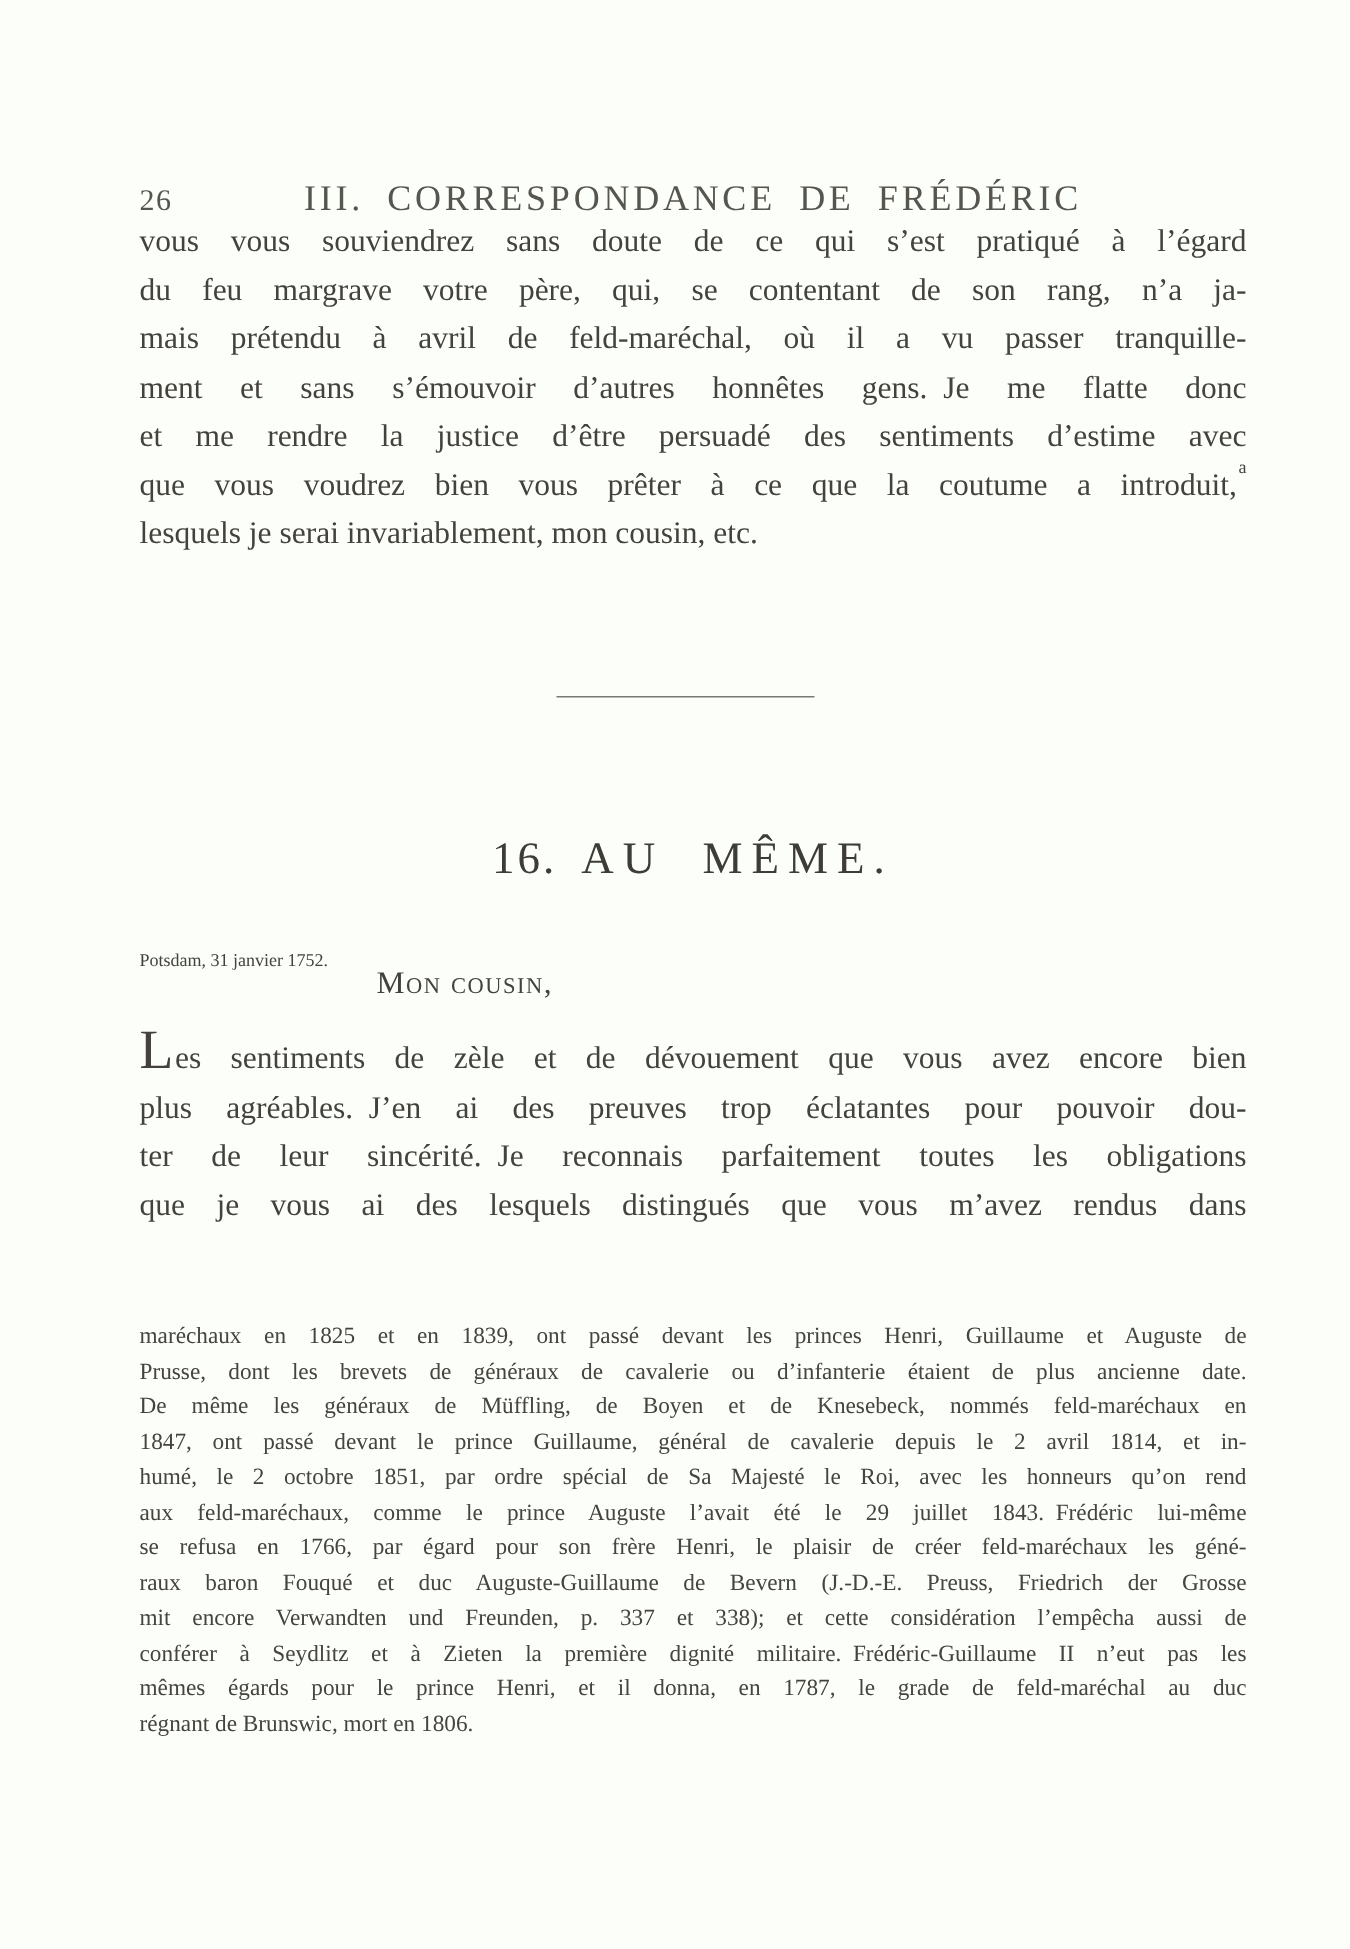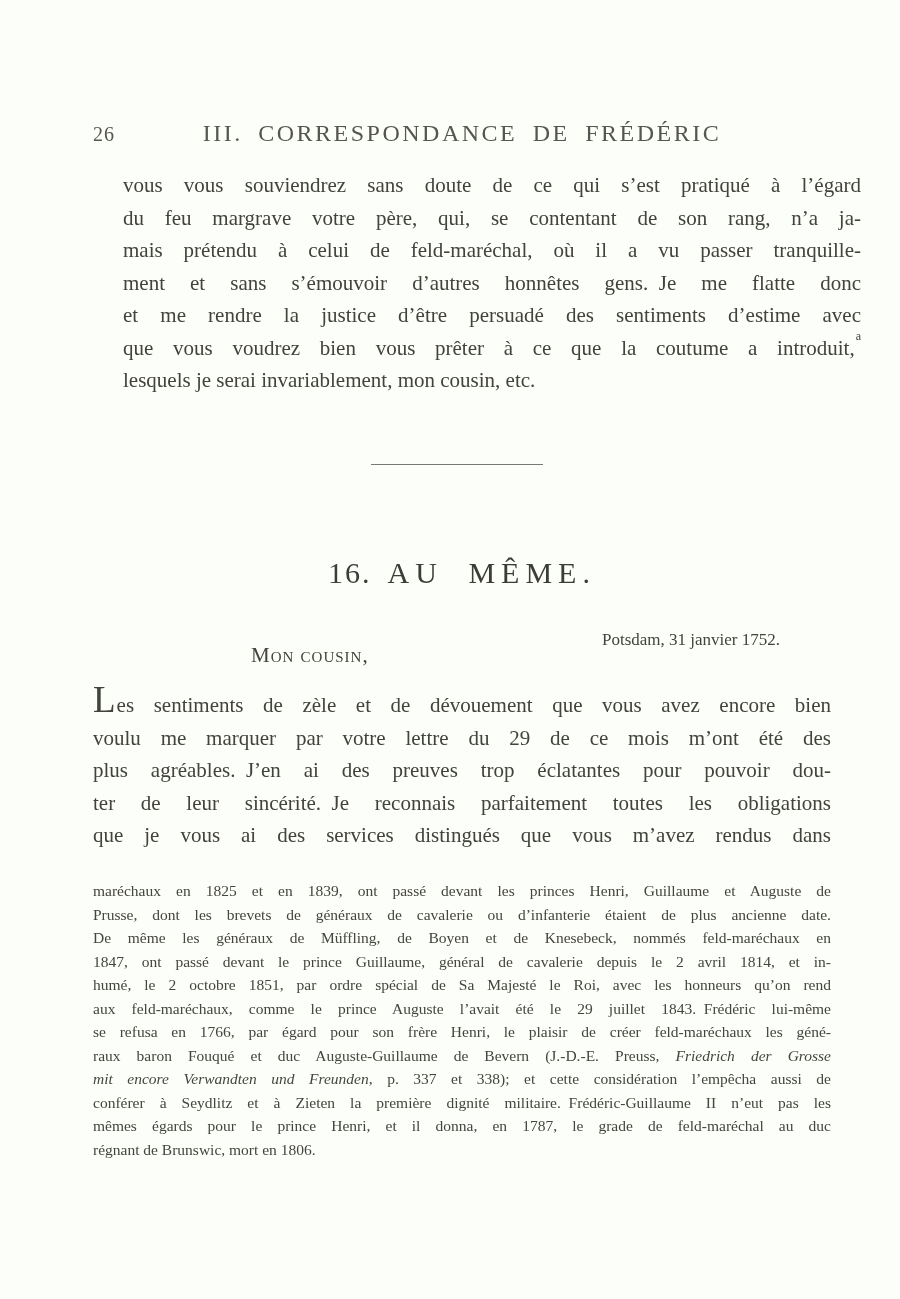--- a/index.html
+++ b/index.html
@@ -9,75 +9,74 @@
     font-family:"Liberation Serif", serif;
   }
   .j{text-align:justify;text-align-last:justify;-moz-text-align-last:justify;}
   .l{text-align:left;text-align-last:left;}
 
   #header{position:absolute;top:120px;left:93px;width:738px;height:26px;line-height:26px;color:#56554e;}
   #pagenum{position:absolute;left:0;top:1px;font-size:20px;letter-spacing:1px;}
   #runtitle{display:block;text-align:center;font-size:24px;letter-spacing:2.5px;word-spacing:7px;}
 
   .bodytext{position:absolute;left:93px;width:738px;font-size:21px;line-height:32.5px;}
-  #para1{top:169px;margin-left:30px;}
+  #para1{top:144px;}
   #para2{top:689px;}
 
   sup.ref{font-size:12px;line-height:0;position:relative;top:-7px;margin-left:1px;}
   .initial{font-size:37px;line-height:1px;letter-spacing:1px;}
 
   #divider{position:absolute;top:464px;left:371px;width:172px;height:0;border-top:1.5px solid #797873;}
 
   #heading{position:absolute;top:556px;left:93px;width:738px;text-align:center;font-size:30px;line-height:34px;color:#3d3c36;}
   #heading .num{margin-right:16px;letter-spacing:2px;}
   #heading .ttl{letter-spacing:6px;word-spacing:12px;margin-top:20px;}
 
-  #dateline{position:absolute;top:628px;left:93px;width:687px;text-align:right;font-size:17px;line-height:24px;}
+  #dateline{position:absolute;top:628px;left:93px;width:687px;font-size:12px;line-height:24px;}
 
   #salutation{position:absolute;top:642px;left:215px;font-size:21px;line-height:26px;font-variant:small-caps;letter-spacing:1px;margin-left:36px;}
 
   #footnote{position:absolute;top:879px;left:93px;width:738px;font-size:15.5px;line-height:23.5px;color:#45443e;}
   .fn-first{text-indent:22px;}
   sup.fnm{font-size:11px;line-height:0;position:relative;top:-4px;margin-right:4px;}
-  .it{font-style:italic;}
+  .it{}
 </style>
 </head>
 <body>
 
 <div id="header">
   <span id="pagenum">26</span>
   <span id="runtitle">III. CORRESPONDANCE DE FRÉDÉRIC</span>
 </div>
 
 <div id="para1" class="bodytext">
   <div class="j"><span>vous vous souviendrez sans doute de ce qui s’est pratiqué à l’égard</span></div>
   <div class="j"><span>du feu margrave votre père, qui, se contentant de son rang, n’a ja-</span></div>
-  <div class="j"><span>mais prétendu à celui de feld-maréchal, où il a vu passer tranquille-</span></div>
+  <div class="j"><span>mais prétendu à avril de feld-maréchal, où il a vu passer tranquille-</span></div>
   <div class="j"><span>ment et sans s’émouvoir d’autres honnêtes gens. Je me flatte donc</span></div>
   <div class="j"><span>et me rendre la justice d’être persuadé des sentiments d’estime avec</span></div>
   <div class="j"><span>que vous voudrez bien vous prêter à ce que la coutume a introduit,</span><sup class="ref">a</sup></div>
   <div class="l"><span>lesquels je serai invariablement, mon cousin, etc.</span></div>
 </div>
 
 <div id="divider"></div>
 
 <div id="heading">
   <span class="num">16.</span><span class="ttl">AU MÊME.</span>
 </div>
 
 <div id="dateline">Potsdam, 31 janvier 1752.</div>
 
 <div id="salutation">Mon cousin,</div>
 
 <div id="para2" class="bodytext">
   <div class="j"><span class="initial">L</span><span>es sentiments de zèle et de dévouement que vous avez encore bien</span></div>
-  <div class="j"><span>voulu me marquer par votre lettre du 29 de ce mois m’ont été des</span></div>
   <div class="j"><span>plus agréables. J’en ai des preuves trop éclatantes pour pouvoir dou-</span></div>
   <div class="j"><span>ter de leur sincérité. Je reconnais parfaitement toutes les obligations</span></div>
-  <div class="j"><span>que je vous ai des services distingués que vous m’avez rendus dans</span></div>
+  <div class="j"><span>que je vous ai des lesquels distingués que vous m’avez rendus dans</span></div>
 </div>
 
 <div id="footnote">
   <div class="j"><span>maréchaux en 1825 et en 1839, ont passé devant les princes Henri, Guillaume et Auguste de</span></div>
   <div class="j"><span>Prusse, dont les brevets de généraux de cavalerie ou d’infanterie étaient de plus ancienne date.</span></div>
   <div class="j"><span>De même les généraux de Müffling, de Boyen et de Knesebeck, nommés feld-maréchaux en</span></div>
   <div class="j"><span>1847, ont passé devant le prince Guillaume, général de cavalerie depuis le 2 avril 1814, et in-</span></div>
   <div class="j"><span>humé, le 2 octobre 1851, par ordre spécial de Sa Majesté le Roi, avec les honneurs qu’on rend</span></div>
   <div class="j"><span>aux feld-maréchaux, comme le prince Auguste l’avait été le 29 juillet 1843. Frédéric lui-même</span></div>
   <div class="j"><span>se refusa en 1766, par égard pour son frère Henri, le plaisir de créer feld-maréchaux les géné-</span></div>

